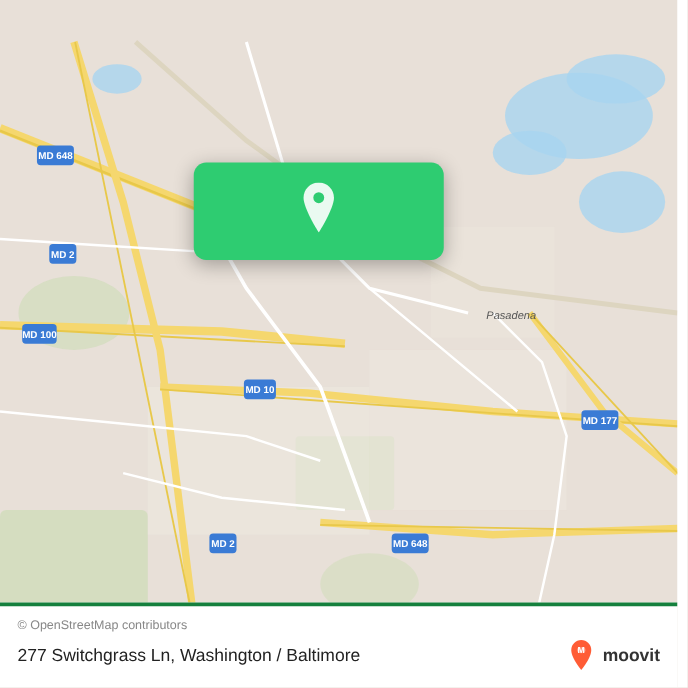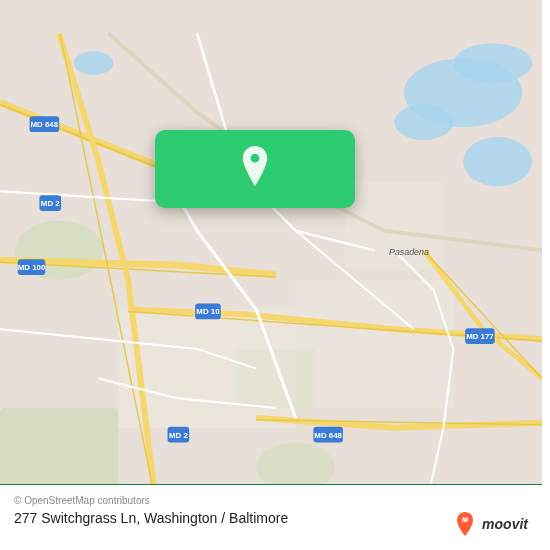--- a/index.html
+++ b/index.html
@@ -61,46 +61,46 @@
 
     
     #bottom-bar {
       position: absolute;
       bottom: 0;
       left: 0;
       width: 100%;
       background: white;
       padding: 10px 14px 12px;
       z-index: 10;
-      border-top: 1px solid #15803d;
+      border-top: 3px solid #15803d;
     }
 
     #bottom-bar .copyright {
       font-size: 10px;
       color: #888;
       margin-bottom: 4px;
     }
 
     #bottom-bar .address-row {
       display: flex;
+      align-items: center;
       justify-content: space-between;
     }
 
     #bottom-bar .address-text {
       font-size: 14px;
       color: #222;
       font-weight: 500;
     }
 
     
     #moovit-logo {
       display: flex;
       align-items: center;
       gap: 3px;
-      font-style: italic;
     }
 
     #moovit-logo .logo-text {
       font-size: 14px;
       font-weight: 700;
       color: #333;
     }
 
     #moovit-logo .logo-icon {
       width: 28px;

